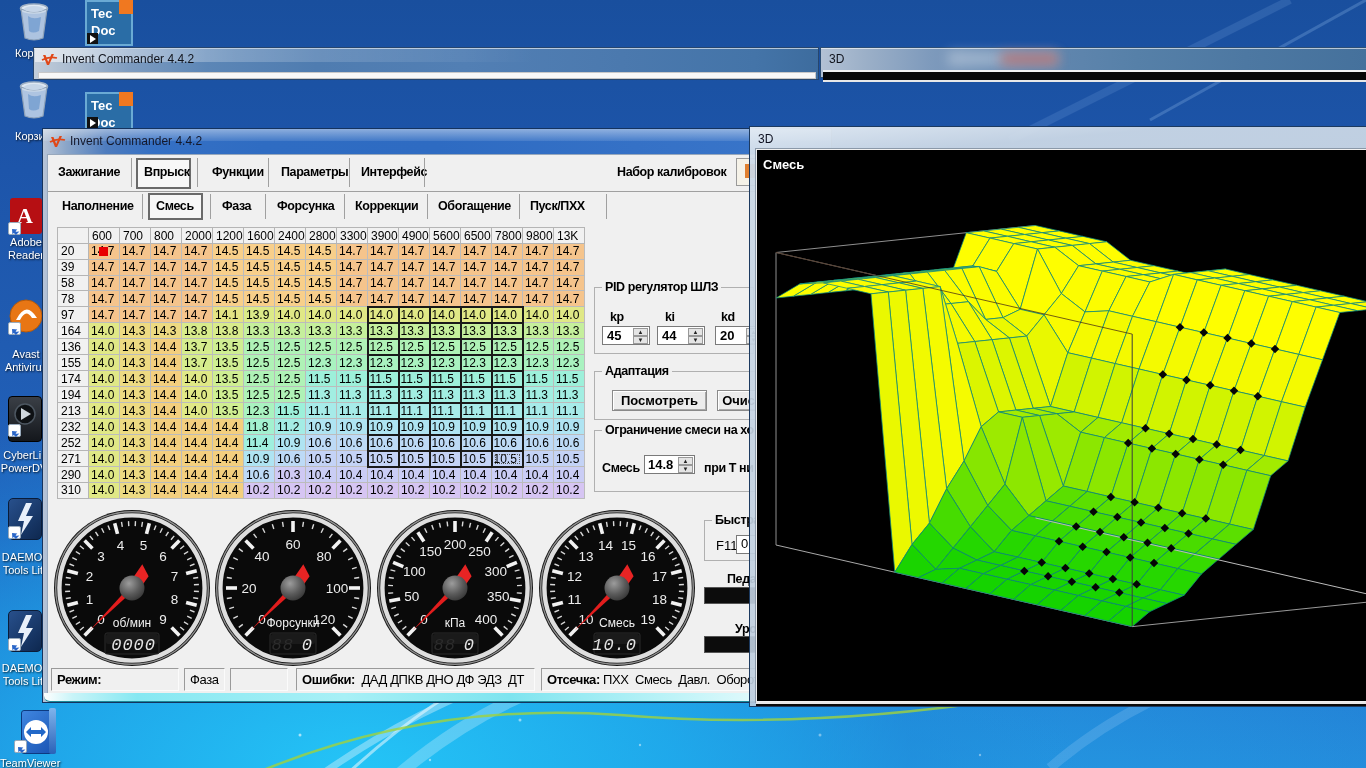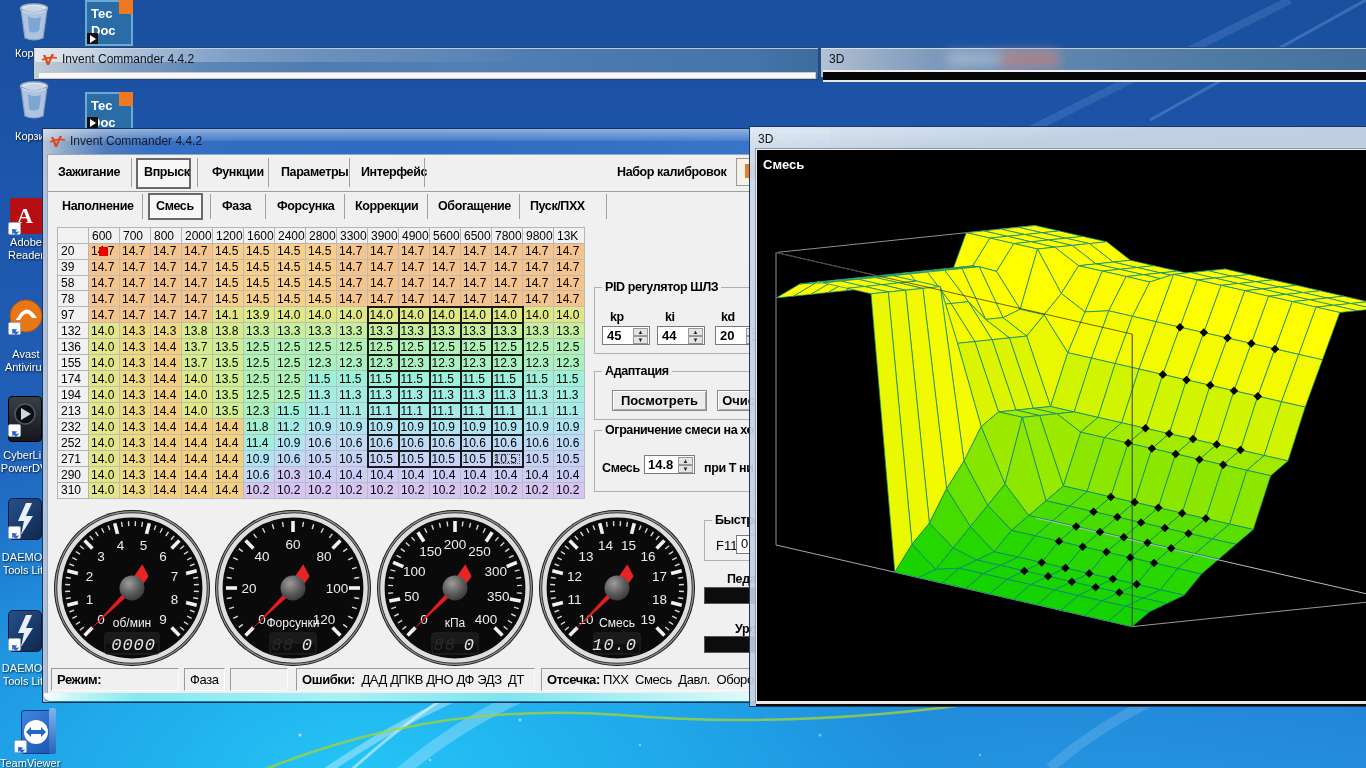--- a/index.html
+++ b/index.html
@@ -300,21 +300,21 @@
               <td class="c" style="background:#e0e886">14.0</td>
               <td class="b" style="background:#e0e886">14.0</td>
               <td class="b" style="background:#e0e886">14.0</td>
               <td class="b" style="background:#e0e886">14.0</td>
               <td class="b" style="background:#e0e886">14.0</td>
               <td class="b" style="background:#e0e886">14.0</td>
               <td class="c" style="background:#e0e886">14.0</td>
               <td class="c" style="background:#e0e886">14.0</td>
             </tr>
             <tr style="height:15.8px">
-              <td class="hd">132</td>
+              <td class="hd">164</td>
               <td class="c" style="background:#e0e886">14.0</td>
               <td class="c" style="background:#edda82">14.3</td>
               <td class="c" style="background:#edda82">14.3</td>
               <td class="c" style="background:#d8eb8b">13.8</td>
               <td class="c" style="background:#d8eb8b">13.8</td>
               <td class="c" style="background:#c5ef9c">13.3</td>
               <td class="c" style="background:#c5ef9c">13.3</td>
               <td class="c" style="background:#c5ef9c">13.3</td>
               <td class="c" style="background:#c5ef9c">13.3</td>
               <td class="b" style="background:#c5ef9c">13.3</td>

